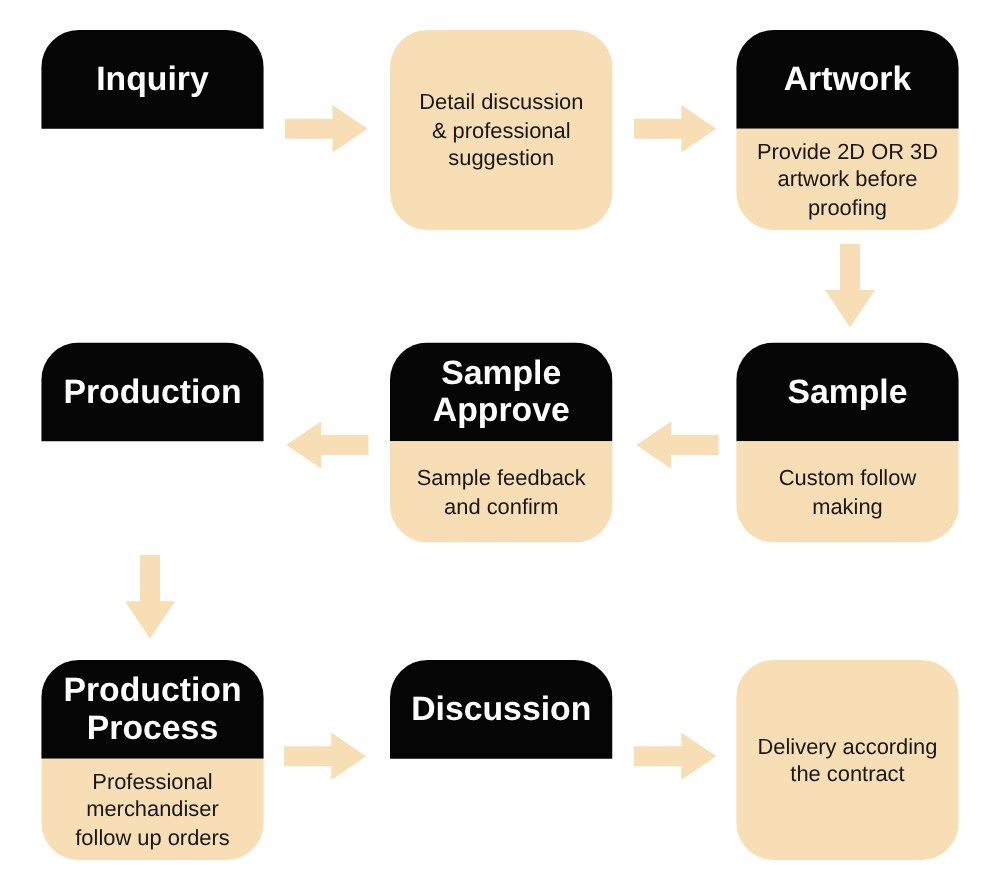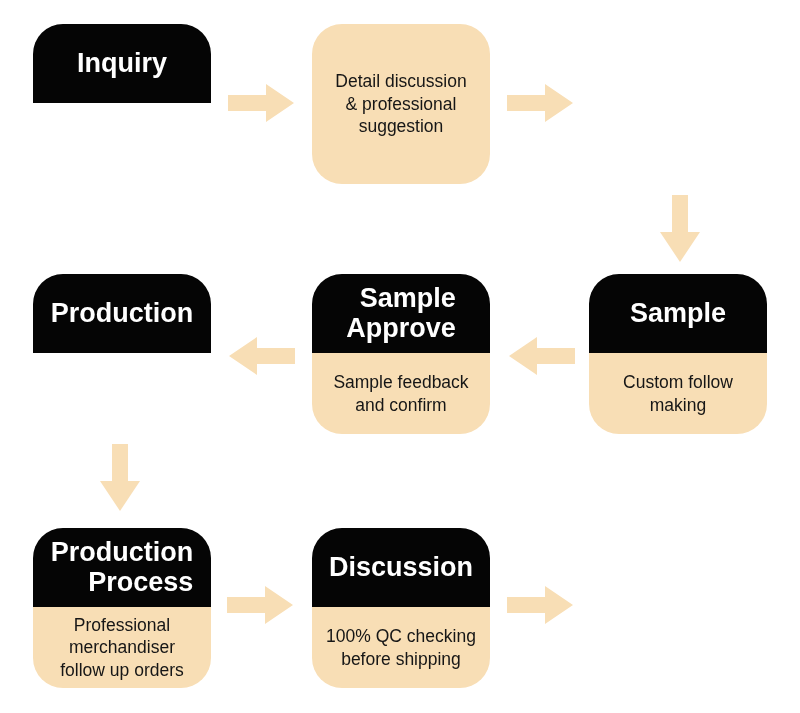--- a/index.html
+++ b/index.html
@@ -31,21 +31,21 @@
     display:flex;
     flex-direction:column;
   }
   .card-title{
     height:79px;
     background:var(--card_top);
     color:var(--title_text);
     display:flex;
     align-items:center;
     justify-content:center;
-    text-align:right;
+    text-align:center;
     font-weight:bold;
     font-size:27px;
     line-height:1.1;
     white-space:pre-line;
   }
   .card-desc{
     flex:1;
     background:var(--card_bottom);
     color:var(--desc_text);
     display:flex;
@@ -78,20 +78,26 @@
   <div class="card r1 c1">
     <div class="card-title">Inquiry</div>
   </div>
 
   <div class="card r1 c2">
     <div class="card-desc">Detail discussion
 &amp; professional
 suggestion</div>
   </div>
 
+  <div class="card r1 c3">
+    <div class="card-title">Artwork</div>
+    <div class="card-desc">Provide 2D OR 3D
+artwork before
+proofing</div>
+  </div>
 
   <div class="card r2 c1">
     <div class="card-title">Production</div>
   </div>
 
   <div class="card r2 c2">
     <div class="card-title">Sample
 Approve</div>
     <div class="card-desc">Sample feedback
 and confirm</div>
@@ -106,25 +112,25 @@
   <div class="card r3 c1">
     <div class="card-title">Production
 Process</div>
     <div class="card-desc">Professional
 merchandiser
 follow up orders</div>
   </div>
 
   <div class="card r3 c2">
     <div class="card-title">Discussion</div>
-    <div class="card-desc">100% QC checking
-before shipping</div>
   </div>
 
   <div class="card r3 c3">
+    <div class="card-desc">Delivery according
+the contract</div>
   </div>
 
   <svg class="arrow a1" width="66" height="38" viewBox="0 0 66 38">
     <polygon points="0,11 38,11 38,0 66,19 38,38 38,27 0,27"></polygon>
   </svg>
   <svg class="arrow a2" width="66" height="38" viewBox="0 0 66 38">
     <polygon points="0,11 38,11 38,0 66,19 38,38 38,27 0,27"></polygon>
   </svg>
   <svg class="arrow a3" width="40" height="67" viewBox="0 0 40 67">
     <polygon points="12,0 28,0 28,37 40,37 20,67 0,37 12,37"></polygon>

